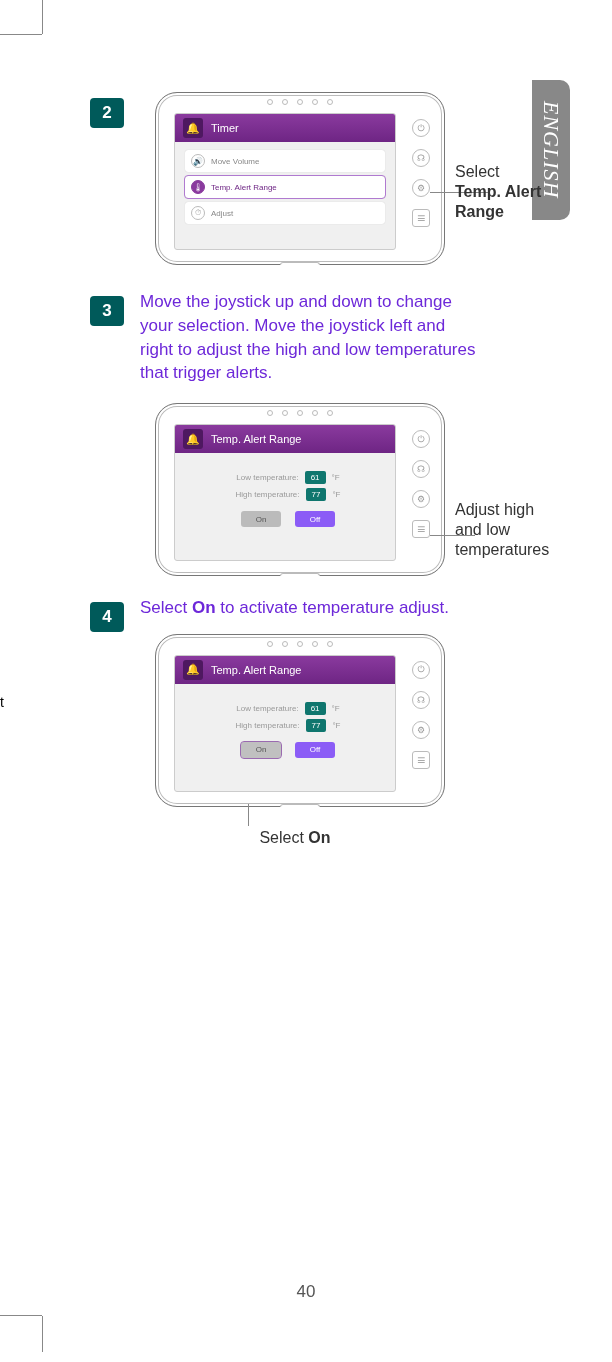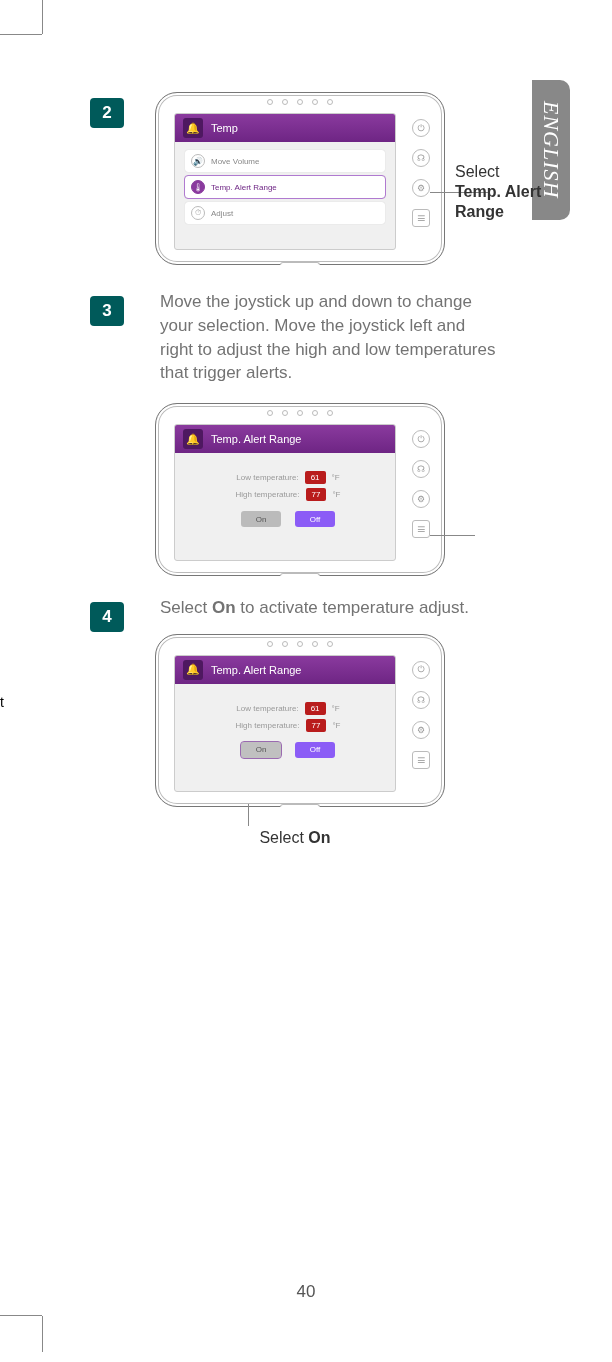--- a/index.html
+++ b/index.html
@@ -59,25 +59,25 @@
     font-weight:bold;
     display:flex;
     align-items:center;
     justify-content:center;
     font-size:17px;
     position:absolute;
     left:30px;
     top:6px;
   }
   .step-text {
-    margin-left:100px;
+    margin-left:80px;
     font-size:17px;
     line-height:1.4;
     max-width:340px;
-    color:#737373;
+    color:#6d28d9;
   }
   .step-text b { font-weight:700; }
 
   
   .device {
     margin-left:95px;
     margin-top:12px;
     width:290px;
     height:173px;
     border:1.5px solid #777;
@@ -184,21 +184,21 @@
   .range-line {
     display:flex;
     align-items:center;
     justify-content:center;
     gap:6px;
     font-size:8px;
     color:#999;
     margin-bottom:4px;
   }
   .valbox {
-    background:#b91c1c; color:#fff; font-size:8px; padding:2px 6px; border-radius:2px;
+    background:#0f766e; color:#fff; font-size:8px; padding:2px 6px; border-radius:2px;
   }
   .onoff {
     display:flex;
     justify-content:center;
     gap:14px;
     margin-top:10px;
   }
   .onoff .btn {
     width:40px; height:16px; border-radius:3px; font-size:8px;
     display:flex;align-items:center;justify-content:center;
@@ -267,21 +267,21 @@
         </div>
       <div class="side-btns">
         <div class="ctl">⏻</div>
         <div class="ctl">☊</div>
         <div class="ctl">⚙</div>
         <div class="ctl menu"></div>
       </div>
       <div class="screen">
         <div class="screen-header">
           <span class="bell">🔔</span>
-          <span>Temp</span>
+          <span>Timer</span>
         </div>
         <div class="menu-rows">
           <div class="menu-row">
             <span class="iconc">🔊</span>
             <span>Move Volume</span>
           </div>
           <div class="menu-row sel">
             <span class="iconc">🌡</span>
             <span>Temp. Alert Range</span>
           </div>
@@ -336,20 +336,21 @@
           </div>
           <div class="onoff">
             <div class="btn on">On</div>
             <div class="btn off">Off</div>
           </div>
         </div>
       </div>
       <div class="bottom-slot"></div>
     </div>
     <div class="line" style="left:370px; top:245px; width:45px;"></div>
+    <div class="callout" style="left:395px; top:210px; width:110px;">Adjust high and low temperatures</div>
   </div>
 
   <div class="step" style="margin-top:20px;">
     <div class="step-badge">4</div>
     <div class="step-text">
       <span>Select </span><b>On</b><span> to activate temperature adjust.</span>
     </div>
 
     <div class="device" style="margin-top:14px;">
       <div class="dots">

